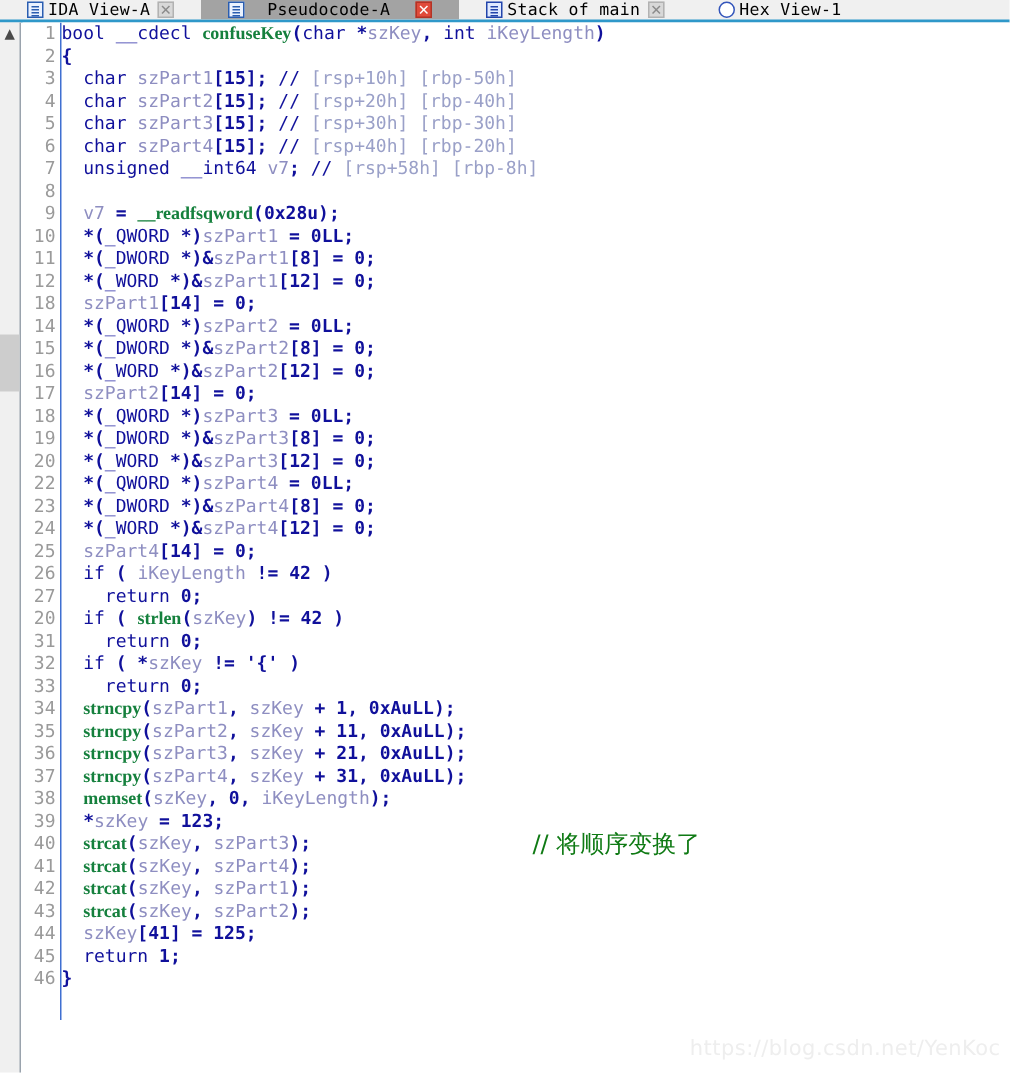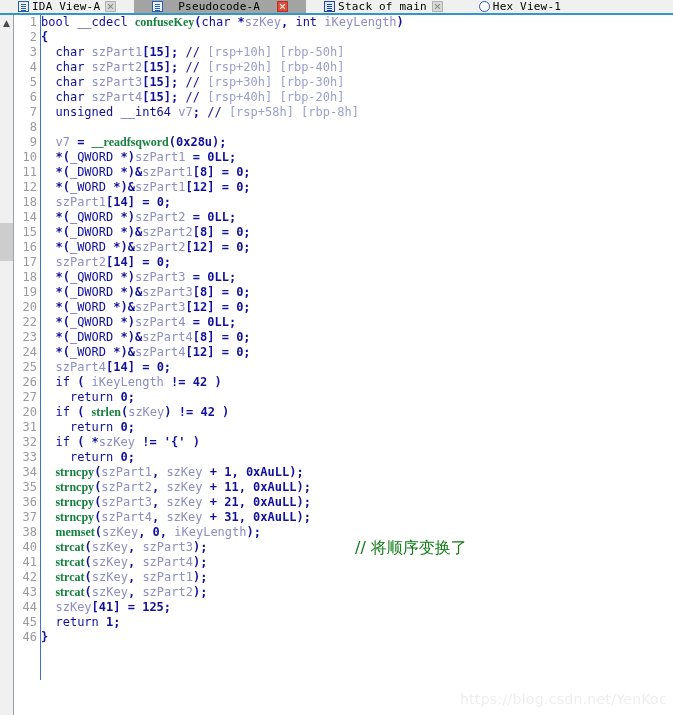--- a/index.html
+++ b/index.html
@@ -262,20 +262,21 @@
       <div class="row"><span class="lnum">27</span><span class="code"><span class="pun">    </span><span class="kw">return</span><span class="pun"> </span><span class="num">0</span><span class="pun">;</span></span></div>
       <div class="row"><span class="lnum">20</span><span class="code"><span class="pun">  </span><span class="kw">if</span><span class="pun"> ( </span><span class="fn">strlen</span><span class="pun">(</span><span class="var">szKey</span><span class="pun">) != </span><span class="num">42</span><span class="pun"> )</span></span></div>
       <div class="row"><span class="lnum">31</span><span class="code"><span class="pun">    </span><span class="kw">return</span><span class="pun"> </span><span class="num">0</span><span class="pun">;</span></span></div>
       <div class="row"><span class="lnum">32</span><span class="code"><span class="pun">  </span><span class="kw">if</span><span class="pun"> ( *</span><span class="var">szKey</span><span class="pun"> != </span><span class="str">'{'</span><span class="pun"> )</span></span></div>
       <div class="row"><span class="lnum">33</span><span class="code"><span class="pun">    </span><span class="kw">return</span><span class="pun"> </span><span class="num">0</span><span class="pun">;</span></span></div>
       <div class="row"><span class="lnum">34</span><span class="code"><span class="pun">  </span><span class="fn">strncpy</span><span class="pun">(</span><span class="var">szPart1</span><span class="pun">, </span><span class="var">szKey</span><span class="pun"> + </span><span class="num">1</span><span class="pun">, </span><span class="num">0xAuLL</span><span class="pun">);</span></span></div>
       <div class="row"><span class="lnum">35</span><span class="code"><span class="pun">  </span><span class="fn">strncpy</span><span class="pun">(</span><span class="var">szPart2</span><span class="pun">, </span><span class="var">szKey</span><span class="pun"> + </span><span class="num">11</span><span class="pun">, </span><span class="num">0xAuLL</span><span class="pun">);</span></span></div>
       <div class="row"><span class="lnum">36</span><span class="code"><span class="pun">  </span><span class="fn">strncpy</span><span class="pun">(</span><span class="var">szPart3</span><span class="pun">, </span><span class="var">szKey</span><span class="pun"> + </span><span class="num">21</span><span class="pun">, </span><span class="num">0xAuLL</span><span class="pun">);</span></span></div>
       <div class="row"><span class="lnum">37</span><span class="code"><span class="pun">  </span><span class="fn">strncpy</span><span class="pun">(</span><span class="var">szPart4</span><span class="pun">, </span><span class="var">szKey</span><span class="pun"> + </span><span class="num">31</span><span class="pun">, </span><span class="num">0xAuLL</span><span class="pun">);</span></span></div>
       <div class="row"><span class="lnum">38</span><span class="code"><span class="pun">  </span><span class="fn">memset</span><span class="pun">(</span><span class="var">szKey</span><span class="pun">, </span><span class="num">0</span><span class="pun">, </span><span class="var">iKeyLength</span><span class="pun">);</span></span></div>
+      <div class="row"><span class="lnum">39</span><span class="code"><span class="pun">  *</span><span class="var">szKey</span><span class="pun"> = </span><span class="num">123</span><span class="pun">;</span></span></div>
       <div class="row"><span class="lnum">40</span><span class="code"><span class="pun">  </span><span class="fn">strcat</span><span class="pun">(</span><span class="var">szKey</span><span class="pun">, </span><span class="var">szPart3</span><span class="pun">);</span></span><span class="rowcomment cn">// 将顺序变换了</span></div>
       <div class="row"><span class="lnum">41</span><span class="code"><span class="pun">  </span><span class="fn">strcat</span><span class="pun">(</span><span class="var">szKey</span><span class="pun">, </span><span class="var">szPart4</span><span class="pun">);</span></span></div>
       <div class="row"><span class="lnum">42</span><span class="code"><span class="pun">  </span><span class="fn">strcat</span><span class="pun">(</span><span class="var">szKey</span><span class="pun">, </span><span class="var">szPart1</span><span class="pun">);</span></span></div>
       <div class="row"><span class="lnum">43</span><span class="code"><span class="pun">  </span><span class="fn">strcat</span><span class="pun">(</span><span class="var">szKey</span><span class="pun">, </span><span class="var">szPart2</span><span class="pun">);</span></span></div>
       <div class="row"><span class="lnum">44</span><span class="code"><span class="pun">  </span><span class="var">szKey</span><span class="pun">[</span><span class="num">41</span><span class="pun">] = </span><span class="num">125</span><span class="pun">;</span></span></div>
       <div class="row"><span class="lnum">45</span><span class="code"><span class="pun">  </span><span class="kw">return</span><span class="pun"> </span><span class="num">1</span><span class="pun">;</span></span></div>
       <div class="row"><span class="lnum">46</span><span class="code"><span class="pun">}</span></span></div>
     </div>
 </div>
 

